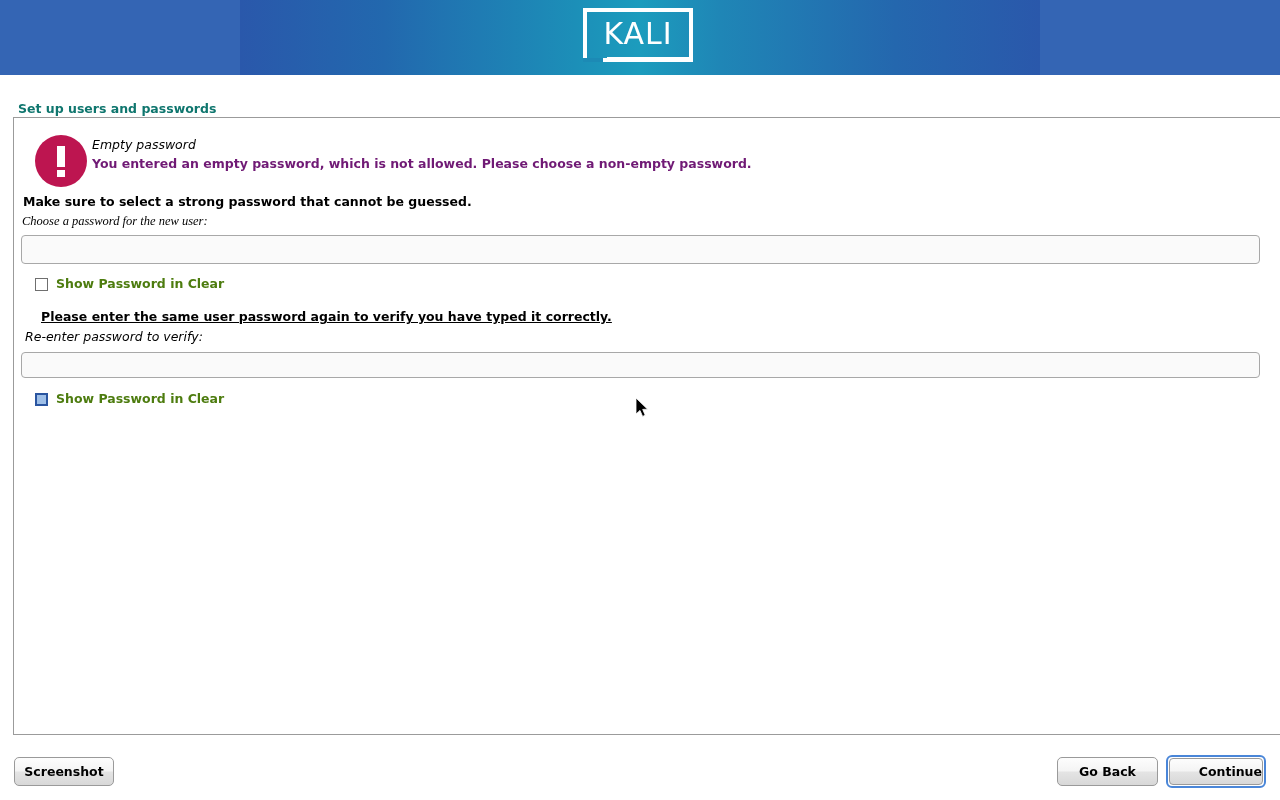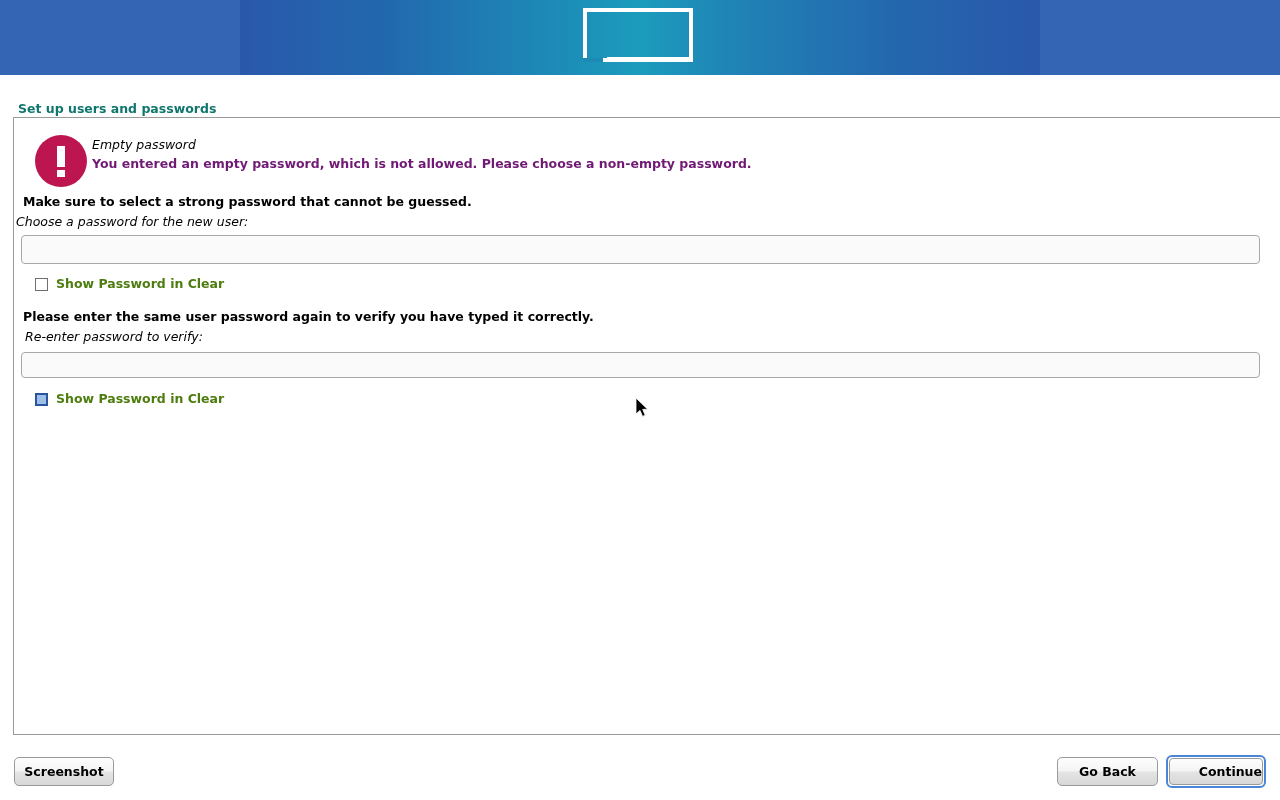--- a/index.html
+++ b/index.html
@@ -233,46 +233,47 @@
 </style>
 </head>
 <body>
 
 <div id="banner">
   <div id="banner-gradient"></div>
   <div id="kali-logo">
     <div class="logo-frame"></div>
     <div class="logo-notch"></div>
     <div class="logo-underline"></div>
+    <div class="logo-text">KALI</div>
   </div>
 </div>
 
 <div id="page-title">Set up users and passwords</div>
 
 <div id="content-panel">
 
   <div id="error-block">
     <div id="error-icon">
       <div class="bang-bar"></div>
       <div class="bang-dot"></div>
     </div>
     <div id="error-title">Empty password</div>
     <div id="error-message">You entered an empty password, which is not allowed. Please choose a non-empty password.</div>
   </div>
 
   <div class="strong-line" style="left:9px; top:76px;">Make sure to select a strong password that cannot be guessed.</div>
-  <div class="field-label" style="left:2px; top:96px;">Choose a password for the new user:</div>
+  <div class="field-label" style="left:8px; top:96px;font-family:Liberation Serif, serif;">Choose a password for the new user:</div>
   <input class="text-input" type="password" style="left: 7px; top: 117px; width: 1239px; height: 29px;" value="">
 
   <div class="check-row" style="left:21px; top:158px;">
     <div class="checkbox"></div>
     <div class="check-label">Show Password in Clear</div>
   </div>
 
-  <div class="strong-line" style="left:9px; top:191px;">Please enter the same user password again to verify you have typed it correctly.</div>
+  <div class="strong-line" style="left:27px; top:191px;text-decoration:underline;">Please enter the same user password again to verify you have typed it correctly.</div>
   <div class="field-label" style="left:11px; top:211px;">Re-enter password to verify:</div>
   <input class="text-input" type="password" style="left: 7px; top: 234px; width: 1239px; height: 26px;" value="">
 
   <div class="check-row" style="left:21px; top:273px;">
     <div class="checkbox focused"></div>
     <div class="check-label">Show Password in Clear</div>
   </div>
 
 </div>
 

